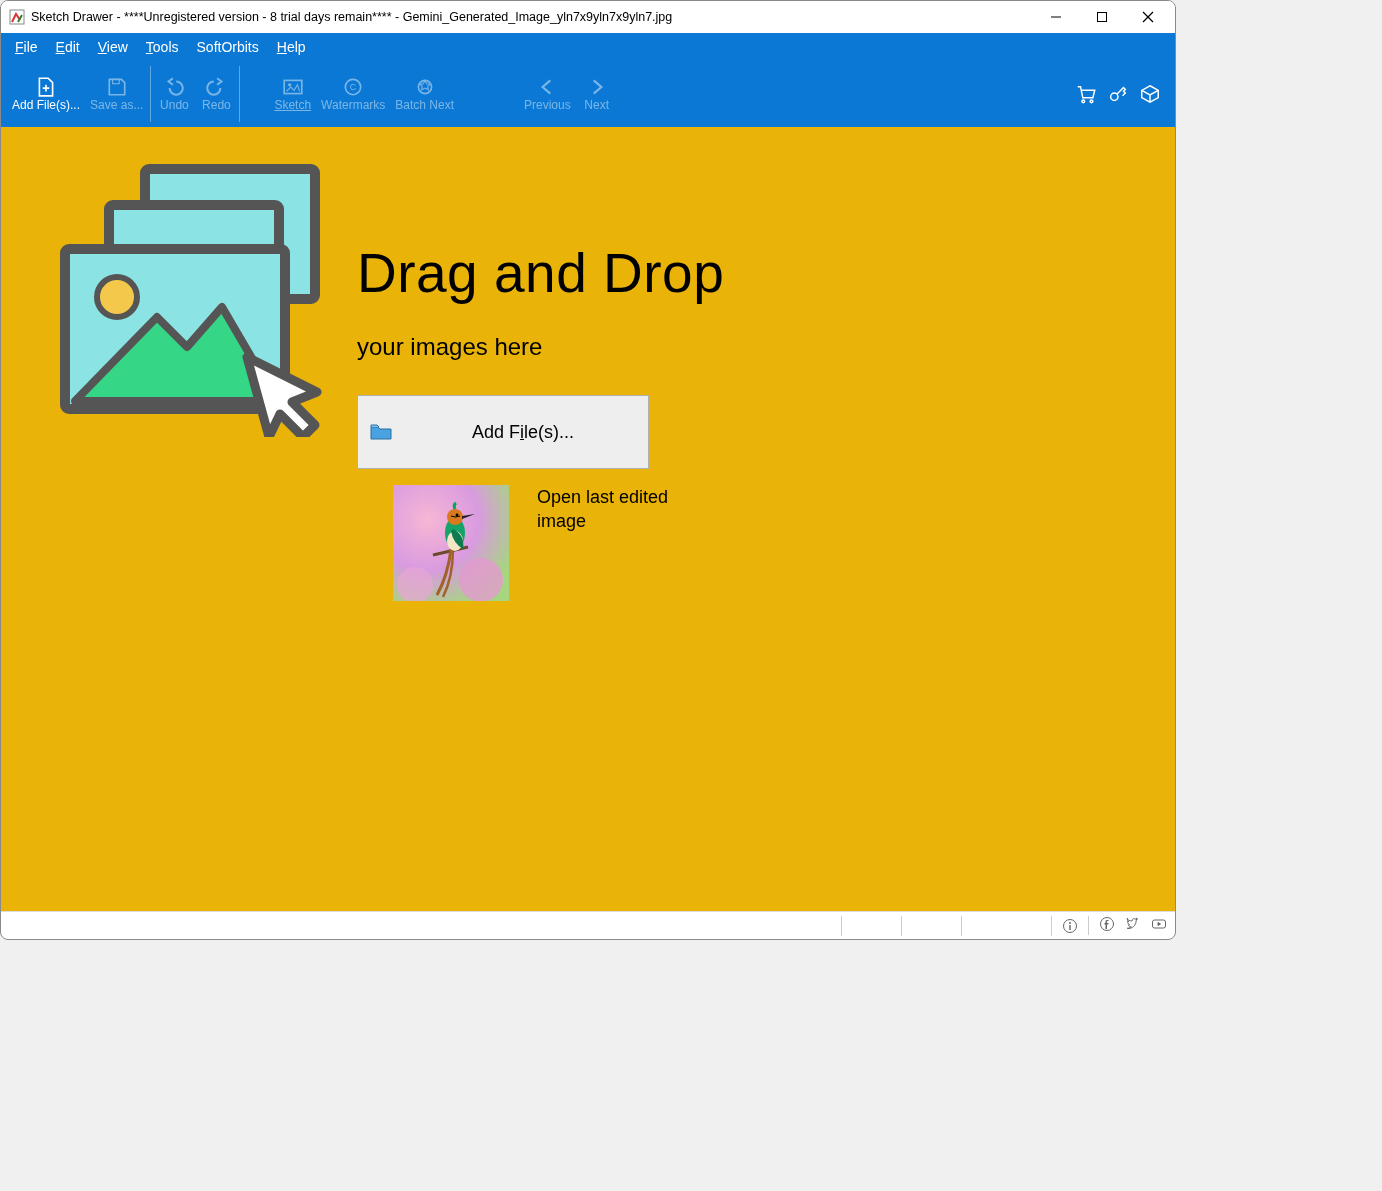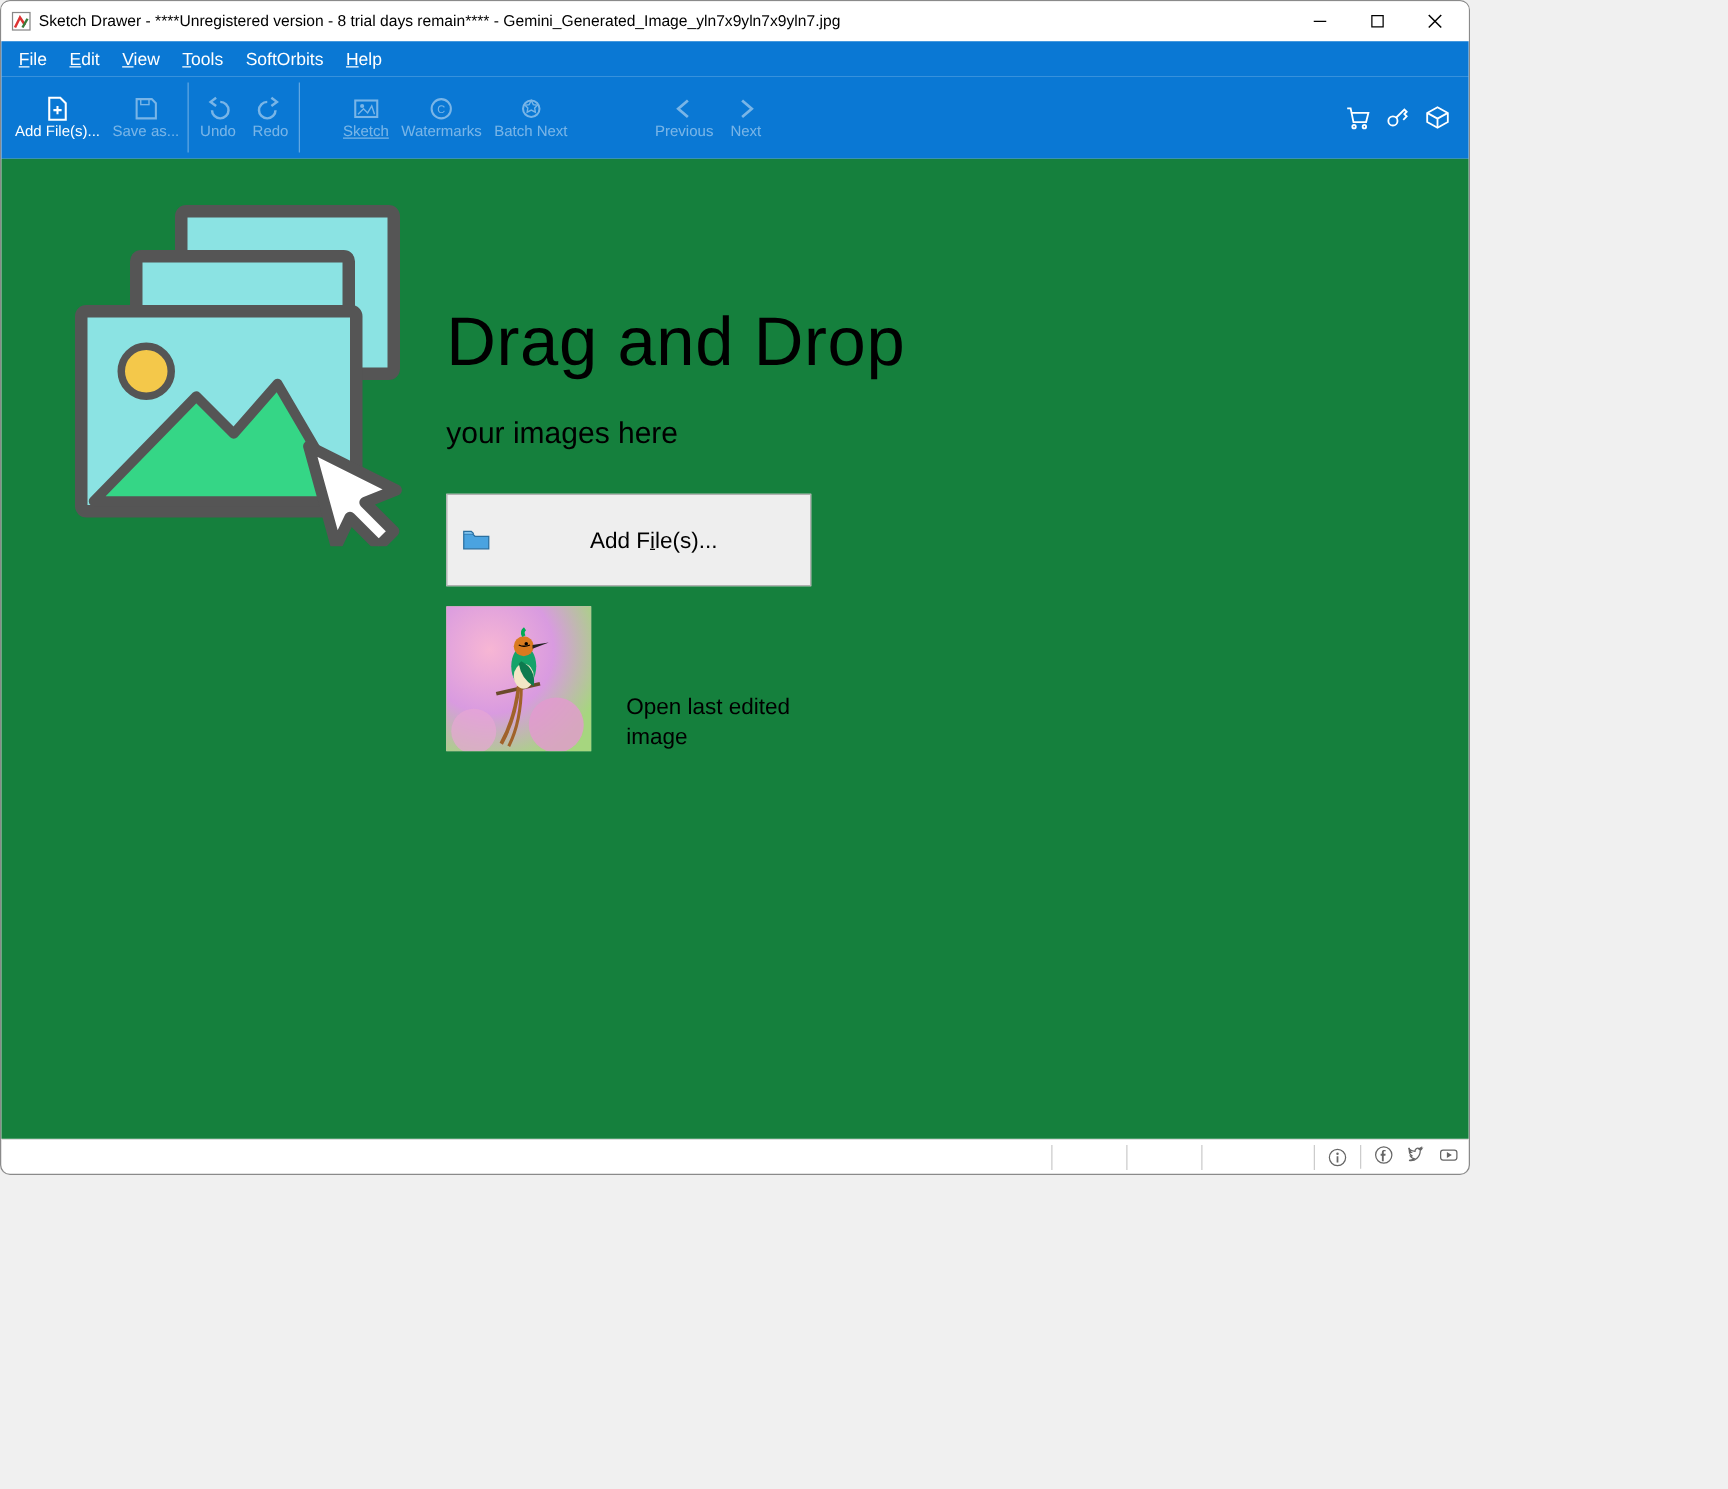--- a/index.html
+++ b/index.html
@@ -67,21 +67,21 @@
 .tbtn.disabled { opacity: 0.45; }
 .tbtn .ticon { width: 22px; height: 20px; display:flex; align-items:center; justify-content:center; margin-bottom: 2px;}
 .tsep { width: 1px; height: 56px; background: rgba(255,255,255,0.35); margin: 0 2px; }
 .toolbar .tspacer { flex: 1; }
 .tright { display:flex; gap: 10px; align-items:center; padding-right: 8px;}
 .tright .ticon2 { width: 22px; height:22px; color:#fff; }
 
 
 .main {
   flex: 1;
-  background: #15803d;
+  background: #eab308;
   padding: 30px 20px 0 46px;
   position: relative;
 }
 .hero { display:flex; gap: 30px; align-items:flex-start; }
 .hero-illus { width: 280px; height: 280px; position:relative; }
 .hero-text { padding-top: 84px; }
 .hero-text .h1 { font-size: 55px; font-weight: 300; color:#000; letter-spacing: 0.5px;}
 .hero-text .h2 { font-size: 24px; font-weight: 400; color:#000; margin-top: 28px; }
 
 .addbtn {
@@ -91,21 +91,21 @@
   background: #eeeeee;
   display:flex; align-items:center;
   padding: 0 12px;
   gap: 80px;
 }
 .addbtn .folder-icon{ width:22px; height:18px; }
 .addbtn .lbl { font-size: 18px; color:#000; }
 
 .lastedit {
   margin-top: 16px;
-  display:flex; align-items:flex-end; gap: 28px;
+  display:flex; align-items:flex-start; gap: 28px; margin-left: 36px;
 }
 .lastedit .thumb { width: 116px; height: 116px; background: linear-gradient(135deg,#f7b6d4,#e6f7b6); position:relative; overflow:hidden;}
 .lastedit .txt { font-size: 18px; color:#000; width: 160px; line-height: 24px;}
 
 
 .statusbar {
   height: 28px;
   border-top: 1px solid #ddd;
   display:flex; align-items:center;
   padding: 0 8px;

